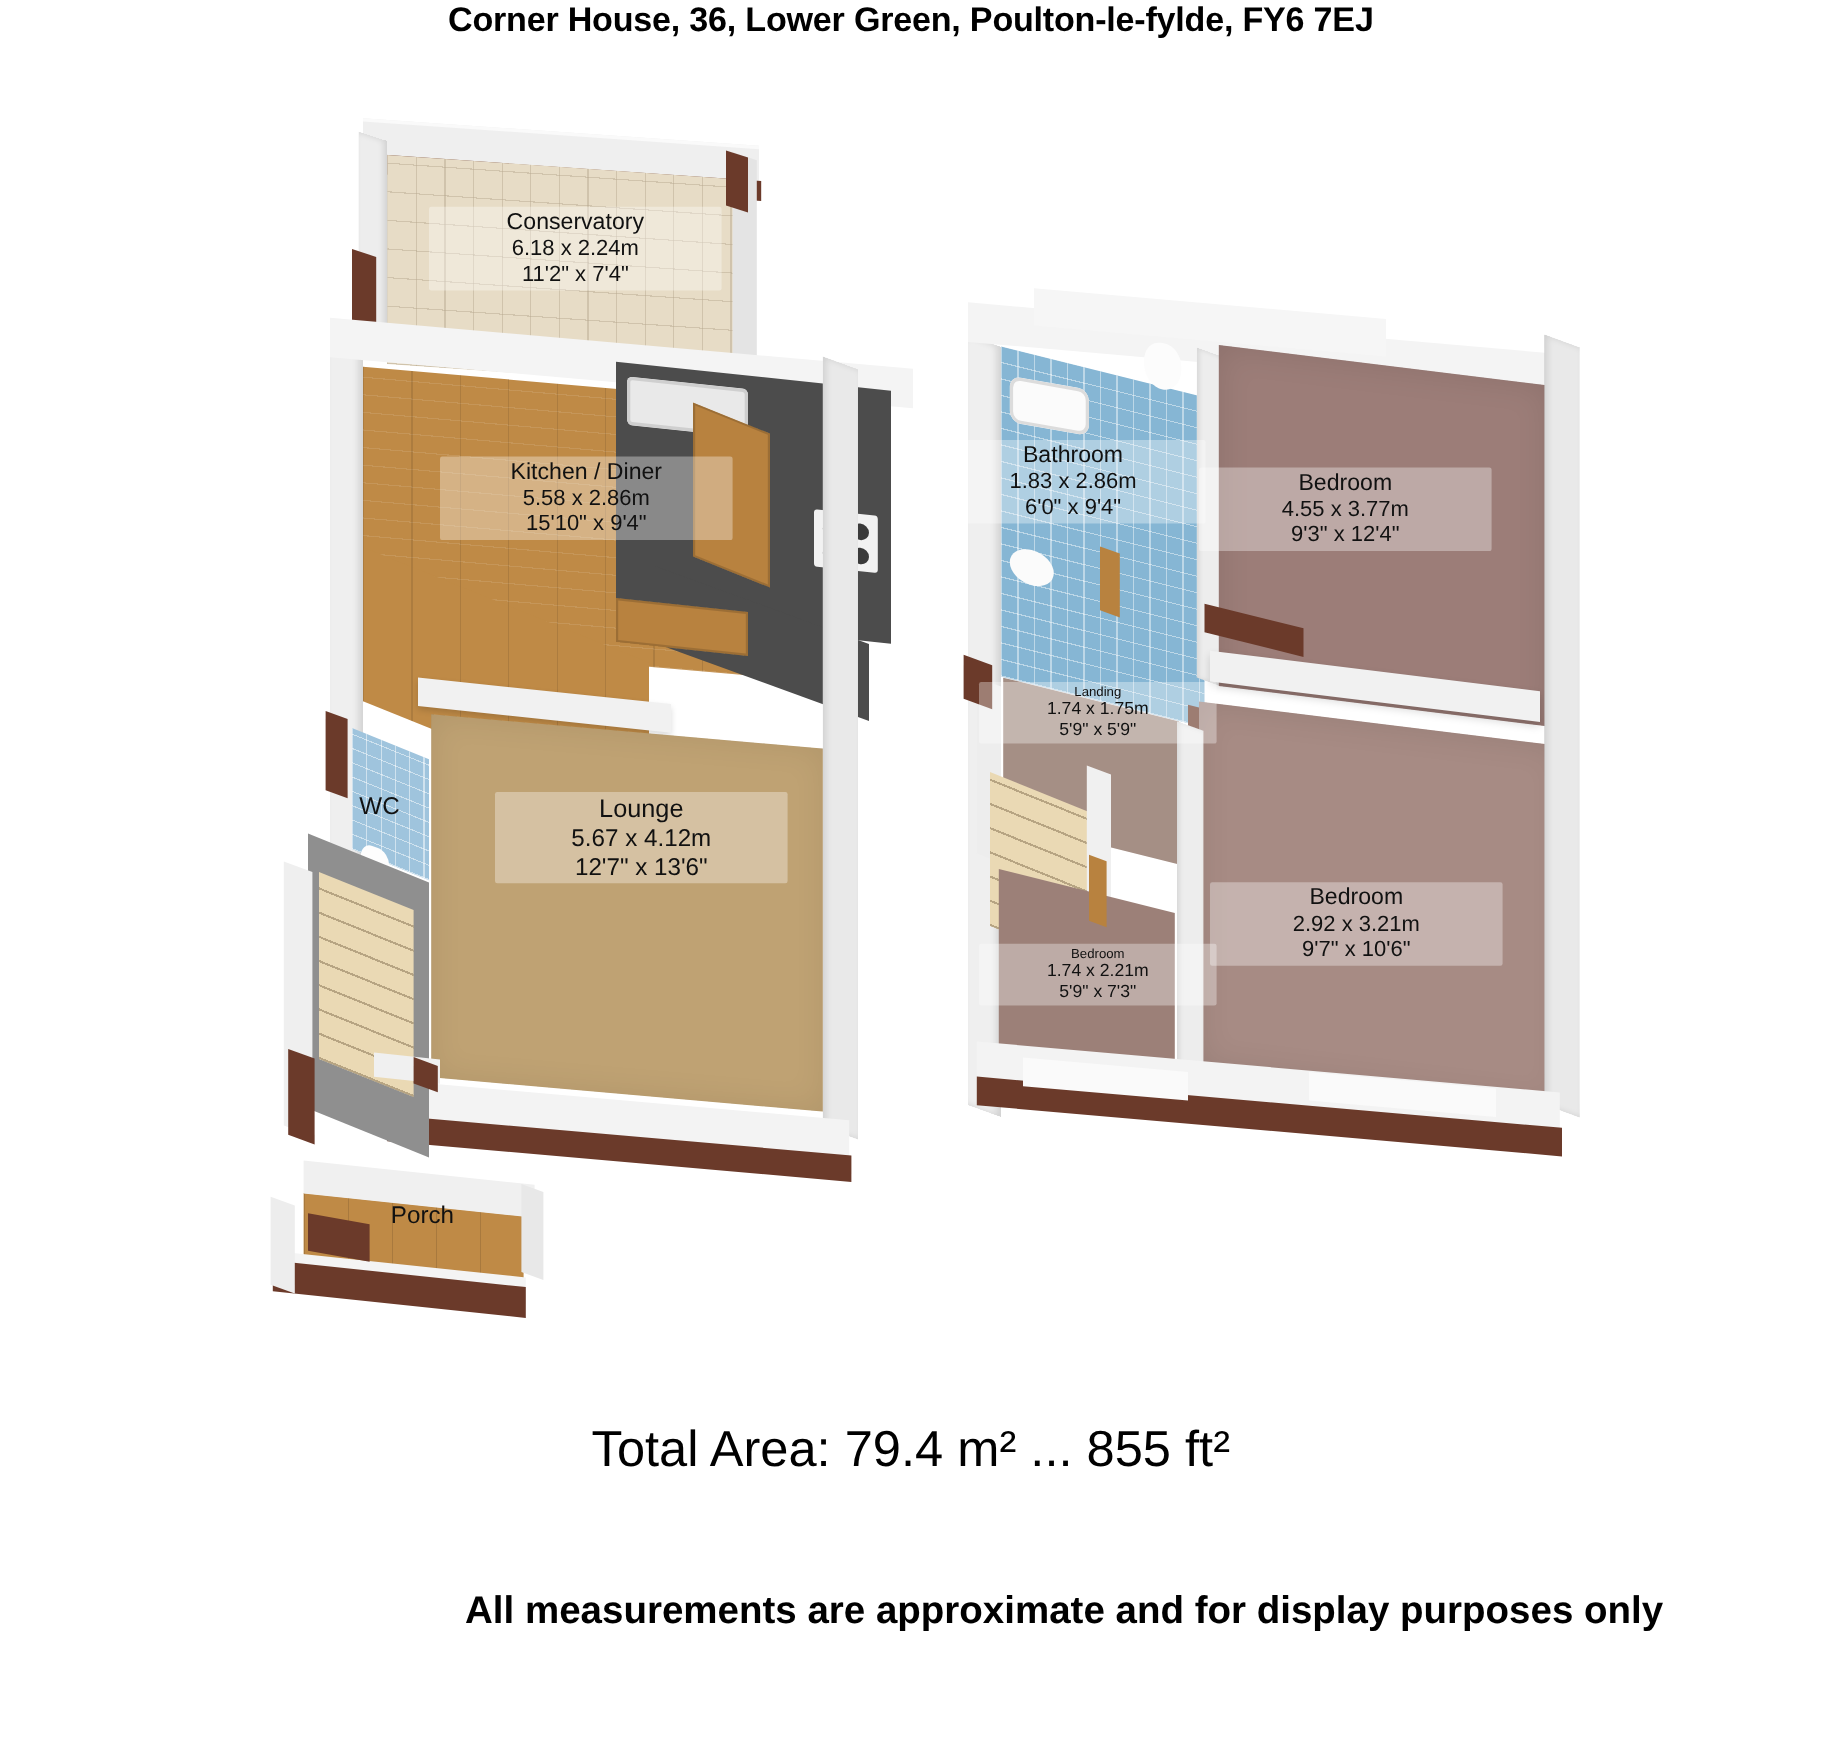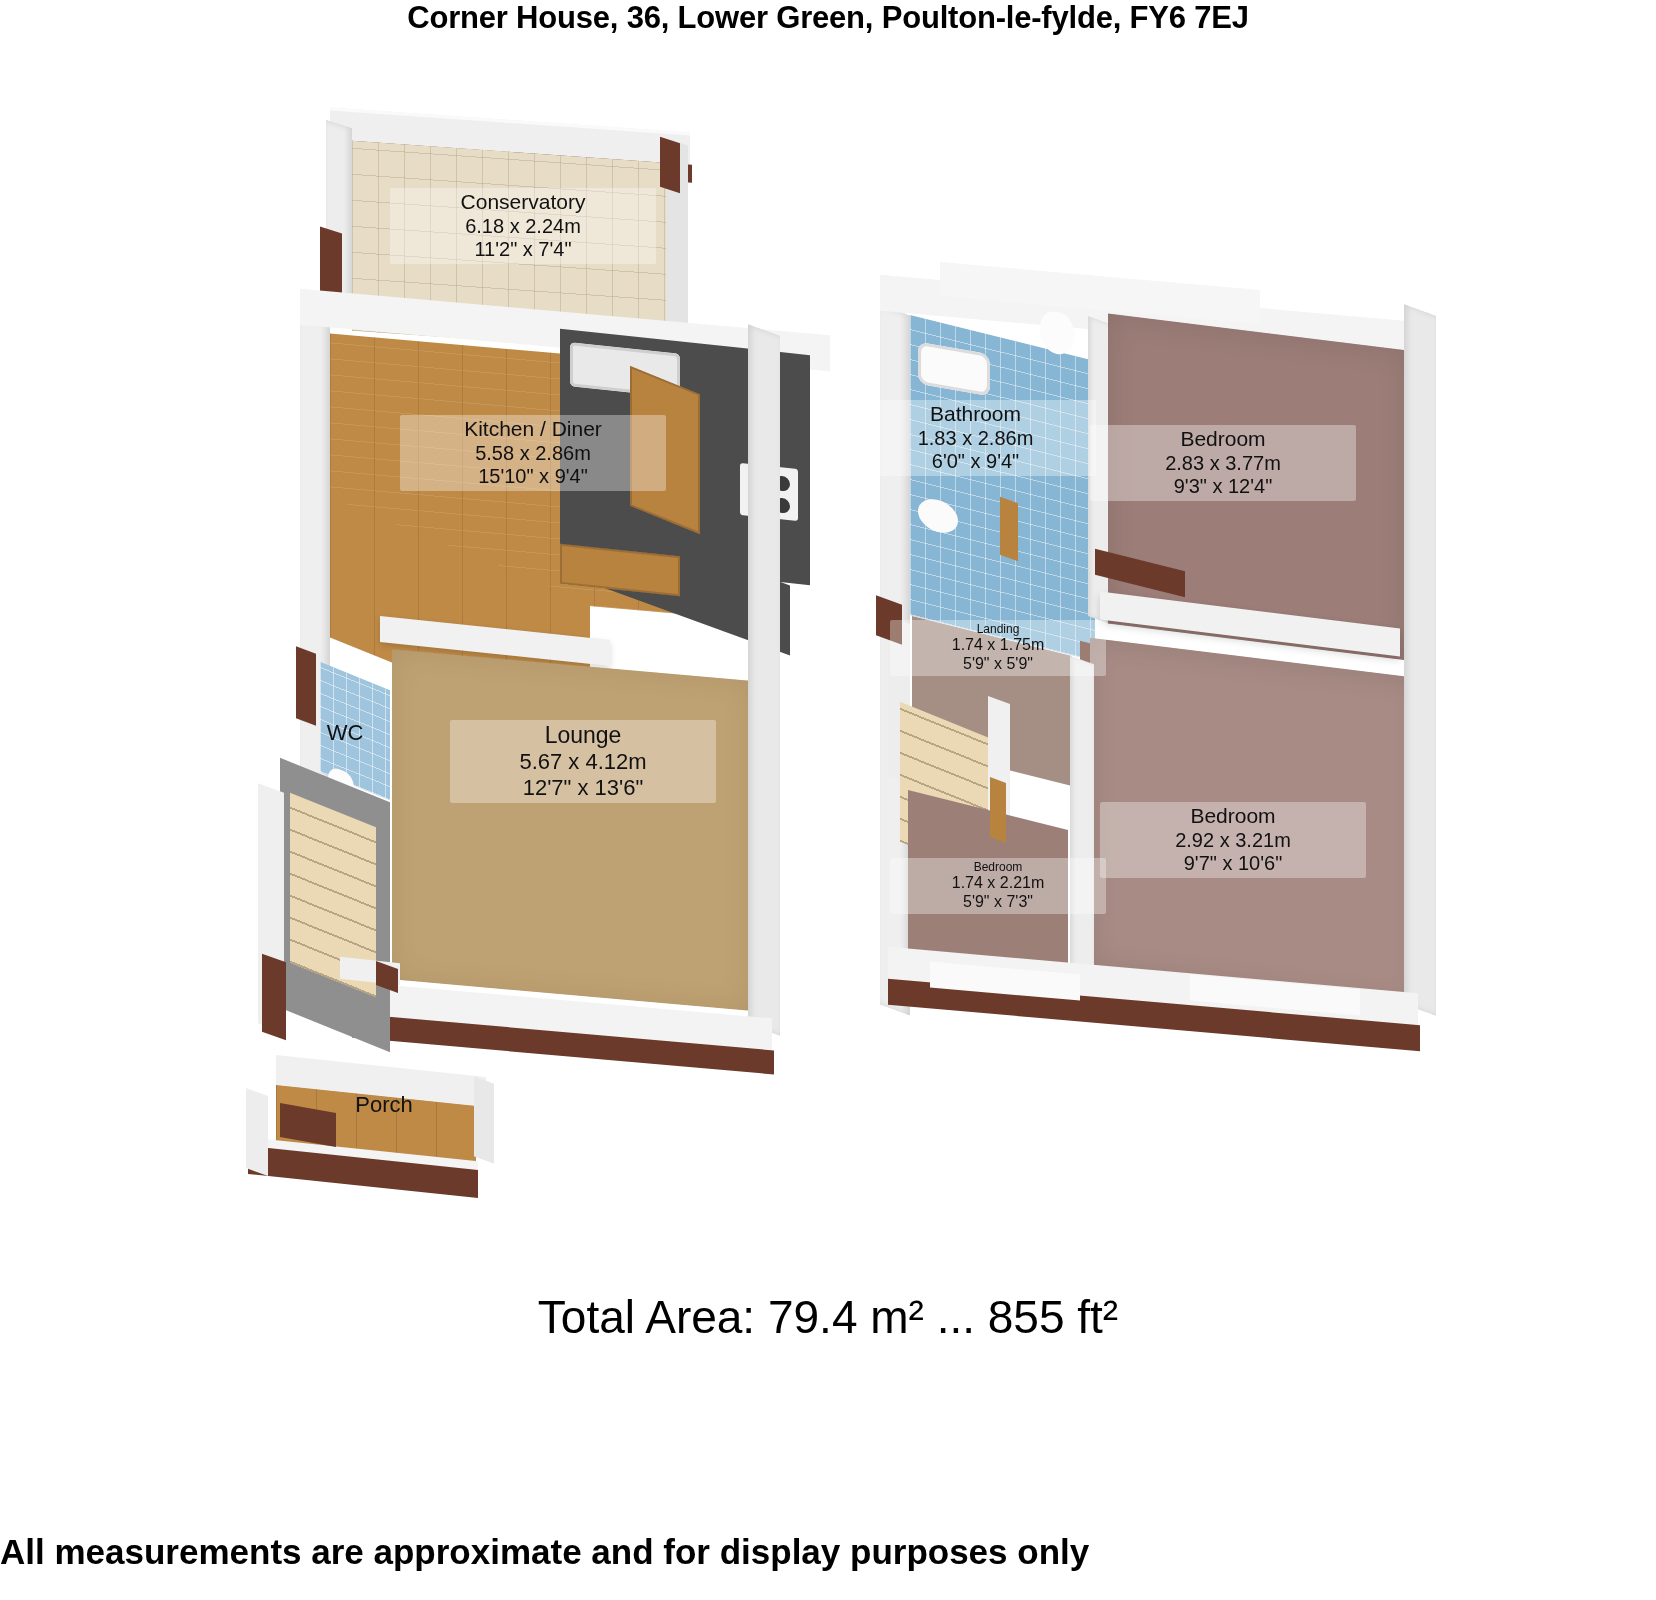--- a/index.html
+++ b/index.html
@@ -31,24 +31,24 @@
     position: absolute;
     top: 1290px;
     left: 0;
     width: 1656px;
     text-align: center;
     font-size: 46px;
     font-weight: normal;
   }
   #disclaimer {
     position: absolute;
-    top: 1532px;
+    top: 1444px;
     left: 0;
     width: 1512px;
-    text-align: left;
+    text-align: right;
     font-size: 35px;
     font-weight: bold;
   }
 
   
   #plan {
     position: absolute;
     top: 80px;
     left: 0;
     width: 1656px;
@@ -258,21 +258,21 @@
     <div class="shape" style="left:1190px;top:902px;width:170px;height:26px;background:#fafafa;transform:skewY(5deg);"></div>
 
     <div class="label lblbg" style="left:855px;top:320px;width:225px;">
       <span class="nm">Bathroom</span>
       <span class="dm">1.83 x 2.86m</span>
       <span class="df">6'0" x 9'4"</span>
     </div>
 
     <div class="label lblbg" style="left:1090px;top:345px;width:250px;">
       <span class="nm">Bedroom</span>
-      <span class="dm">2.83 x 3.77m</span>
+      <span class="dm">4.55 x 3.77m</span>
       <span class="df">9'3" x 12'4"</span>
     </div>
 
     <div class="label lblbg small" style="left:890px;top:540px;width:200px;">
       <span class="nm">Landing</span>
       <span class="dm">1.74 x 1.75m</span>
       <span class="df">5'9" x 5'9"</span>
     </div>
 
     <div class="label lblbg" style="left:1100px;top:722px;width:250px;">

